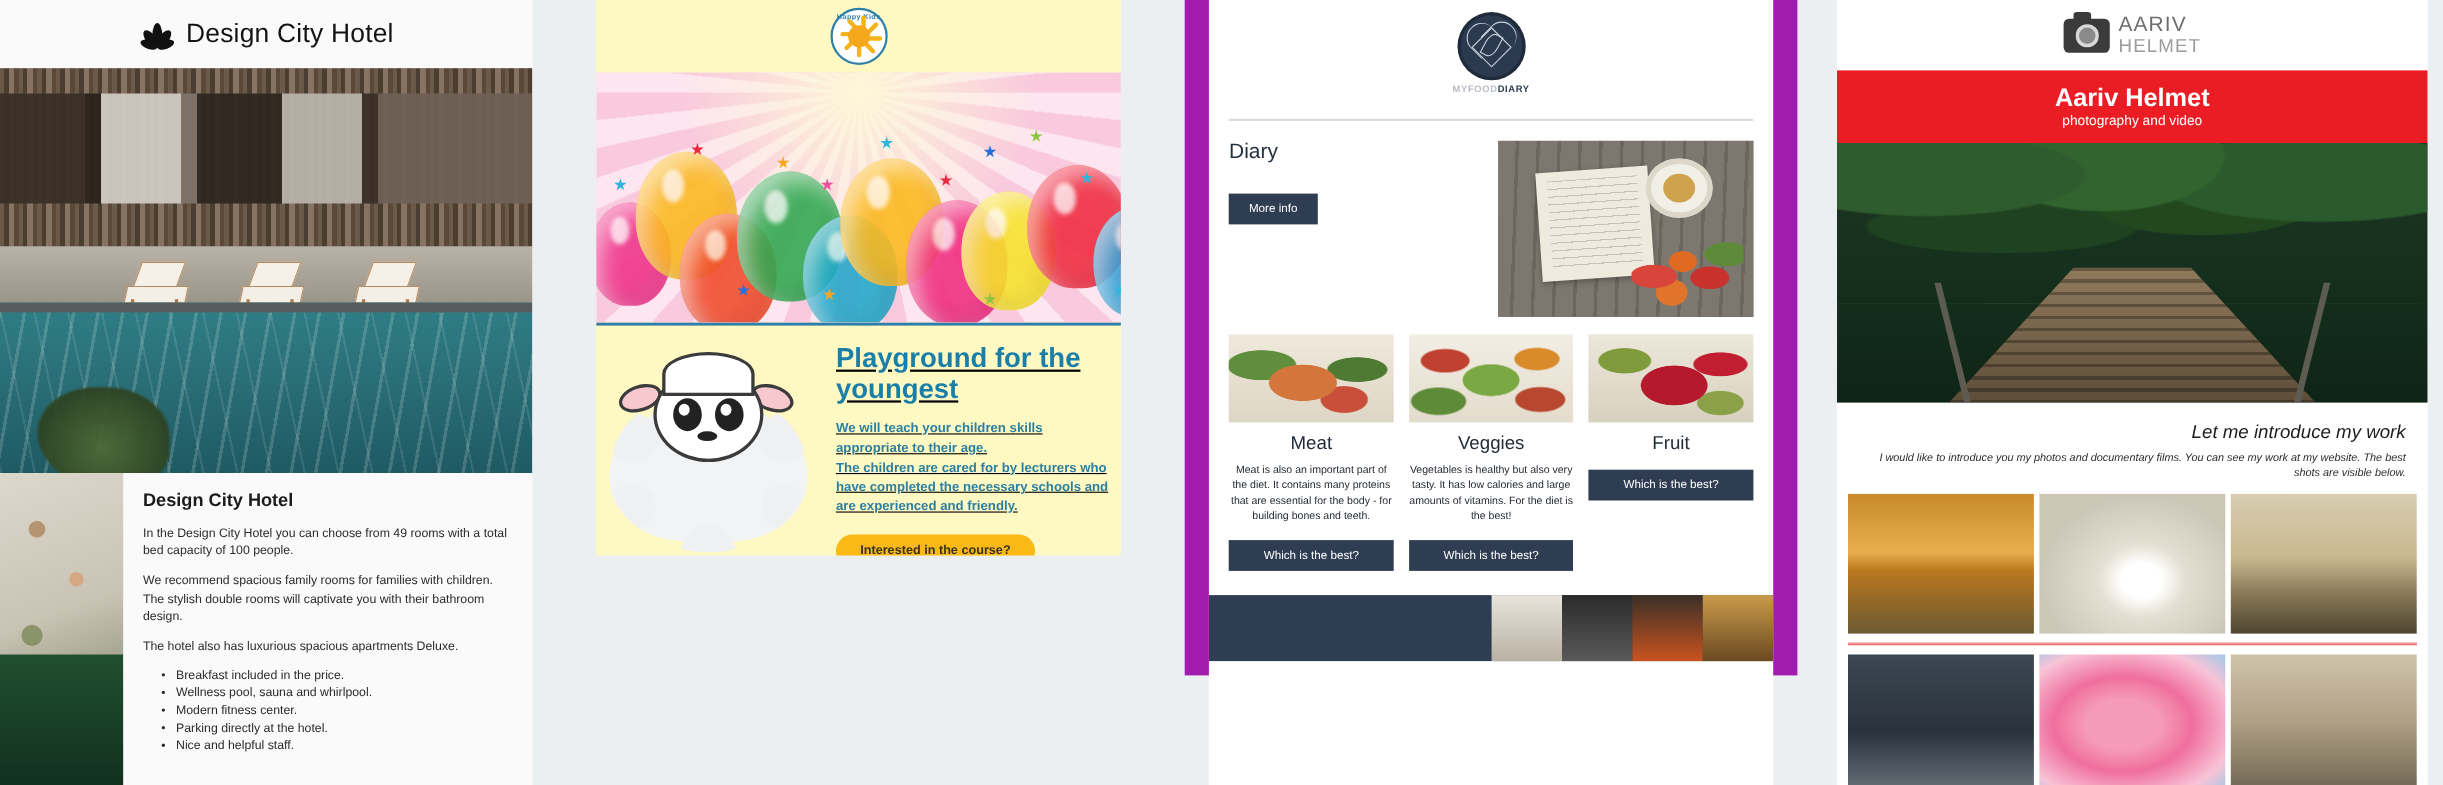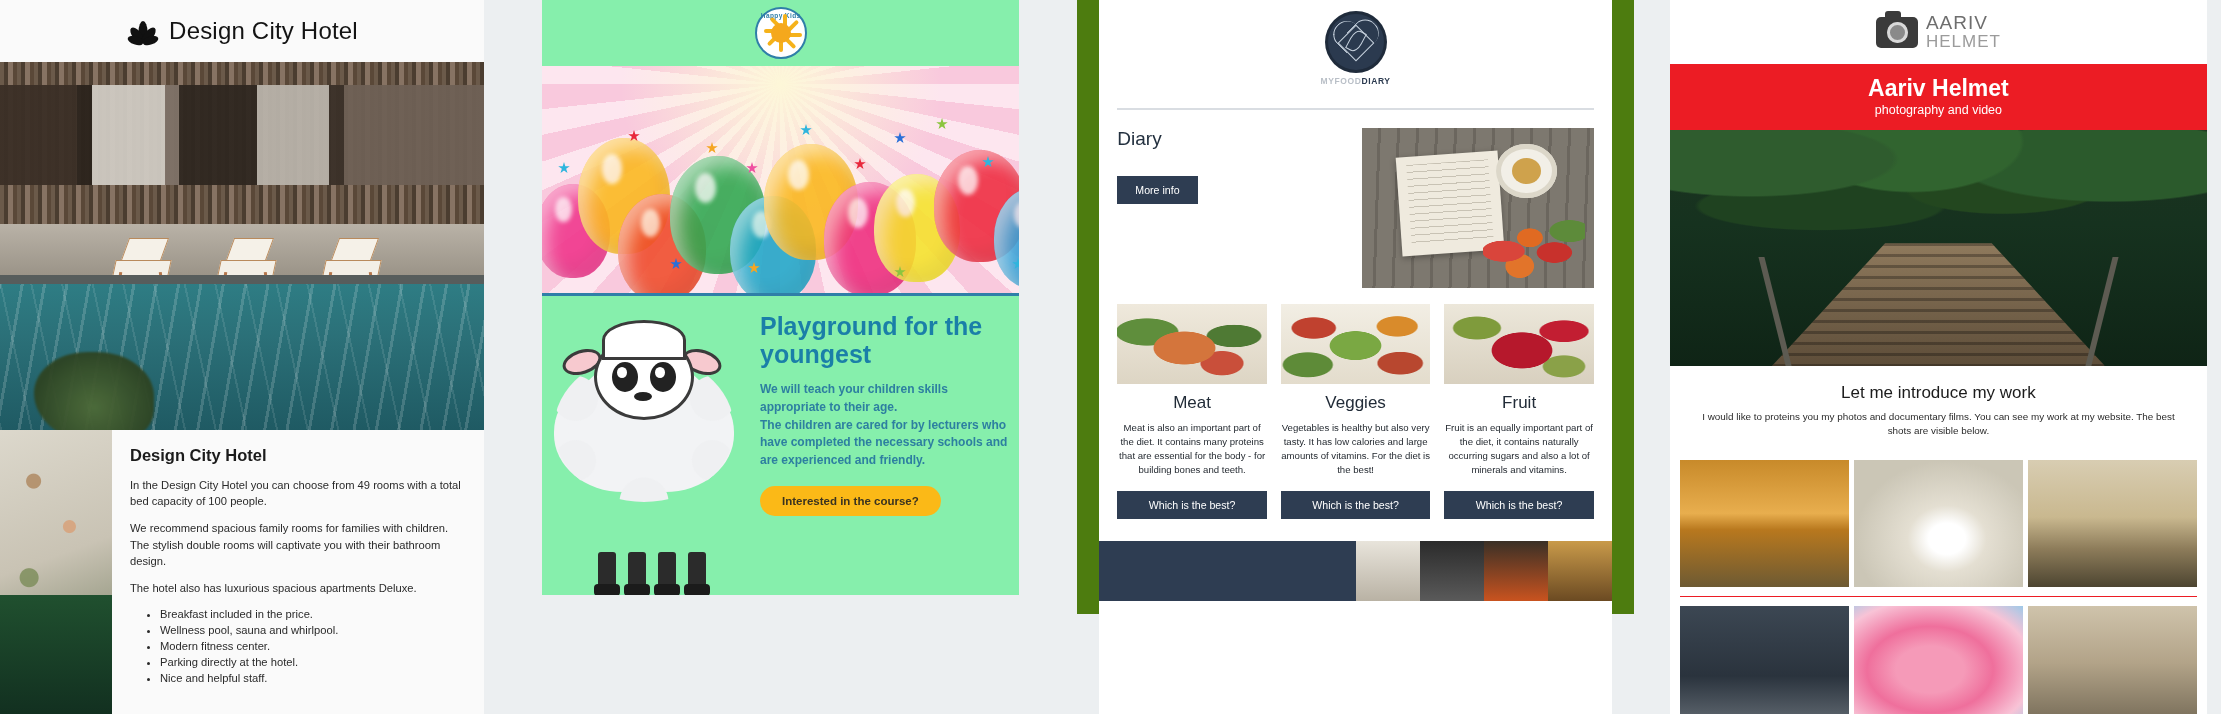--- a/index.html
+++ b/index.html
@@ -59,21 +59,21 @@
   .p1-thumb:after{content:""; position:absolute; left:0; right:0; bottom:0; height:42%;
       background:linear-gradient(#20502f,#123020); }
   .p1-copy { flex:1; padding:16px 22px 0 18px; }
   .p1-copy h2 { font-size:16.5px; color:#1b1b1b; font-weight:700; margin-bottom:12px; }
   .p1-copy p { font-size:11.2px; line-height:1.45; color:#2a2a2a; margin-bottom:11px; }
   .p1-copy ul { margin:4px 0 0 30px; }
   .p1-copy li { font-size:11.2px; line-height:1.42; color:#2a2a2a; }
 
   
   .p2 { width:547px; height:714px; background:#eceff1; padding:0 22px; position:relative; }
-  .p2-inner { background:#86efac; height:595px; width:100%; overflow:hidden; }
+  .p2-inner { background:#fef9c3; height:505px; width:100%; overflow:hidden;text-decoration:underline; }
   .p2-head { height:66px; display:flex; align-items:center; justify-content:center; }
   .sunlogo { width:52px; height:52px; border-radius:50%; border:2px solid #2f7fa8; position:relative; background:#fff;}
   .sunlogo .ray{ position:absolute; left:50%; top:50%; width:4px; height:19px; background:#f5b21a; border-radius:2px; transform-origin:50% 0; }
   .sunlogo .core{ position:absolute; left:50%; top:50%; width:20px; height:20px; margin:-10px 0 0 -10px; background:#f5a81c; border-radius:50%; }
   .sunlogo .txt{ position:absolute; left:0; right:0; top:3px; text-align:center; font-size:6.5px; color:#2f7fa8; font-weight:700; letter-spacing:.4px;}
 
   .p2-banner{ height:227px; position:relative; overflow:hidden;
      background:
        repeating-conic-gradient(from 0deg at 50% 8%, #f9c9dd 0deg 6deg, #fde6ef 6deg 12deg),
        #fde6ef; }
@@ -117,21 +117,21 @@
   .tiger .face{ position:absolute; left:18px; top:14px; width:84px; height:58px; background:#c9782c; border:3px solid #2a1b0d; border-radius:46% 46% 50% 50%;}
   .tiger .ear{ position:absolute; top:4px; width:32px; height:26px; background:#2a1b0d; border-radius:50% 50% 0 0;}
   .tiger .ear.l{left:10px;} .tiger .ear.r{left:78px;}
   .tiger .eye{ position:absolute; top:28px; width:22px; height:22px; background:#fff; border:3px solid #2a1b0d; border-radius:50%;}
   .tiger .eye:after{content:""; position:absolute; left:4px; top:4px; width:11px; height:11px; background:#8dc63f; border-radius:50%;}
   .tiger .eye.l{left:28px;} .tiger .eye.r{left:62px;}
   .tiger .muzzle{ position:absolute; left:40px; top:50px; width:42px; height:22px; background:#e3b079; border:3px solid #2a1b0d; border-radius:50%;}
   .tiger .stripe{ position:absolute; background:#2a1b0d; border-radius:2px;}
 
   
-  .p3 { width:584px; height:614px; background:#4d7c0f; padding:0 22px; }
+  .p3 { width:584px; height:614px; background:#a21caf; padding:0 22px; }
   .p3-inner{ background:#fff; height:714px; overflow:hidden; }
   .p3-head{ height:100px; display:flex; align-items:center; justify-content:center; flex-direction:column; }
   .fd-logo{ width:56px; height:56px; border-radius:50%; background:#2b3a4f; position:relative; box-shadow:0 0 0 3px #1f2b3b;}
   .fd-heart{ position:absolute; left:50%; top:52%; transform:translate(-50%,-50%) rotate(-45deg); width:26px; height:26px; border:1.6px solid #c7d2de;}
   .fd-heart:before,.fd-heart:after{content:""; position:absolute; width:26px; height:26px; border:1.6px solid #c7d2de; border-radius:50%;}
   .fd-heart:before{ top:-14px; left:-1.6px; border-bottom:none; border-right:none; border-radius:50% 50% 0 0;}
   .fd-heart:after{ left:12px; top:-1.6px; border-left:none; border-bottom:none; border-radius:0 50% 50% 0;}
   .fd-leaf{ position:absolute; left:50%; top:48%; transform:translate(-50%,-50%) rotate(28deg); width:13px; height:22px; border:1.4px solid #c7d2de; border-radius:50% 0 50% 0;}
   .fd-word{ font-size:8.5px; letter-spacing:.6px; margin-top:6px; color:#2b3a4f; font-weight:700;}
   .fd-word span{ color:#b9bfc7; }
@@ -214,21 +214,21 @@
                  radial-gradient(ellipse at 62% 40%, #23471f 0 20%, transparent 21%),
                  radial-gradient(ellipse at 28% 52%, #1f4220 0 22%, transparent 23%); }
   .p4-hero .bridge{ position:absolute; left:50%; bottom:0; transform:translateX(-50%);
      width:62%; height:52%; background:linear-gradient(#8f7a5d,#5d4d39);
      clip-path:polygon(34% 0,66% 0,100% 100%,0 100%); }
   .p4-hero .bridge:after{content:""; position:absolute; inset:0;
      background:repeating-linear-gradient(180deg, rgba(0,0,0,.28) 0 3px, transparent 3px 11px);}
   .p4-hero .rail{ position:absolute; bottom:0; width:6px; background:#5d5b52;}
   .p4-hero .rail.l{ left:19%; height:46%; transform:skewX(14deg);}
   .p4-hero .rail.r{ right:19%; height:46%; transform:skewX(-14deg);}
-  .p4-intro{ padding:17px 20px 21px; text-align:center;}
+  .p4-intro{ padding:17px 20px 10px; text-align:right;font-style:italic;}
   .p4-intro h2{ font-size:17px; font-weight:400; color:#1c1c1c; margin-bottom:7px;}
   .p4-intro p{ font-size:9.9px; line-height:1.45; color:#2b2b2b;}
   .p4-gal{ display:flex; gap:5px; padding:0 10px;}
   .p4-gal .cell{ flex:1; height:127px; }
   .g1{ background:linear-gradient(#c88a2a,#e8ae4e 42%,#b8781e 55%,#6d5a33); }
   .g2{ background:radial-gradient(ellipse at 55% 62%, #ffffff 0 14%, #e4dfd2 30%, #cbc6b6 70%); }
   .g3{ background:linear-gradient(#d8cdb2,#c9b88f 45%,#8d7c5a 70%,#4d4531); }
   .p4-divider{ margin:8px 10px; height:3px; background:#ec1c24; border-top:1px solid #fff; border-bottom:1px solid #fff;}
   .g4{ background:linear-gradient(#3c4753,#2a333d 55%,#6b737b); }
   .g5{ background:radial-gradient(ellipse at 45% 50%, #f59ab8 0 26%, #ef6f9c 48%, #f8c3d6 78%, #9ec9e8); }
@@ -421,21 +421,20 @@
       </div>
       <div class="fcard">
         <div class="img veggies"></div>
         <h3>Veggies</h3>
         <p>Vegetables is healthy but also very tasty. It has low calories and large amounts of vitamins. For the diet is the best!</p>
         <button class="btn-navy">Which is the best?</button>
       </div>
       <div class="fcard">
         <div class="img fruit"></div>
         <h3>Fruit</h3>
-        <p>Fruit is an equally important part of the diet, it contains naturally occurring sugars and also a lot of minerals and vitamins.</p>
         <button class="btn-navy">Which is the best?</button>
       </div>
     </div>
 
     <div class="p3-dark">
       <span class="half"></span>
       <span class="strip">
         <div style="background:linear-gradient(#e8e4db,#b9b2a4)"></div>
         <div style="background:linear-gradient(#2b2b2b,#5a5a5a)"></div>
         <div style="background:linear-gradient(#3a3026,#c9531f)"></div>
@@ -461,21 +460,21 @@
       <div class="sub">photography and video</div>
     </div>
     <div class="p4-hero">
       <span class="canopy"></span>
           <span class="bridge"></span>
       <span class="rail l"></span>
           <span class="rail r"></span>
     </div>
     <div class="p4-intro">
       <h2>Let me introduce my work</h2>
-      <p>I would like to proteins you my photos and documentary films. You can see my work at my website. The best shots are visible below.</p>
+      <p>I would like to introduce you my photos and documentary films. You can see my work at my website. The best shots are visible below.</p>
     </div>
     <div class="p4-gal">
       <div class="cell g1"></div>
       <div class="cell g2"></div>
       <div class="cell g3"></div>
     </div>
     <div class="p4-divider"></div>
     <div class="p4-gal">
       <div class="cell g4"></div>
       <div class="cell g5"></div>

